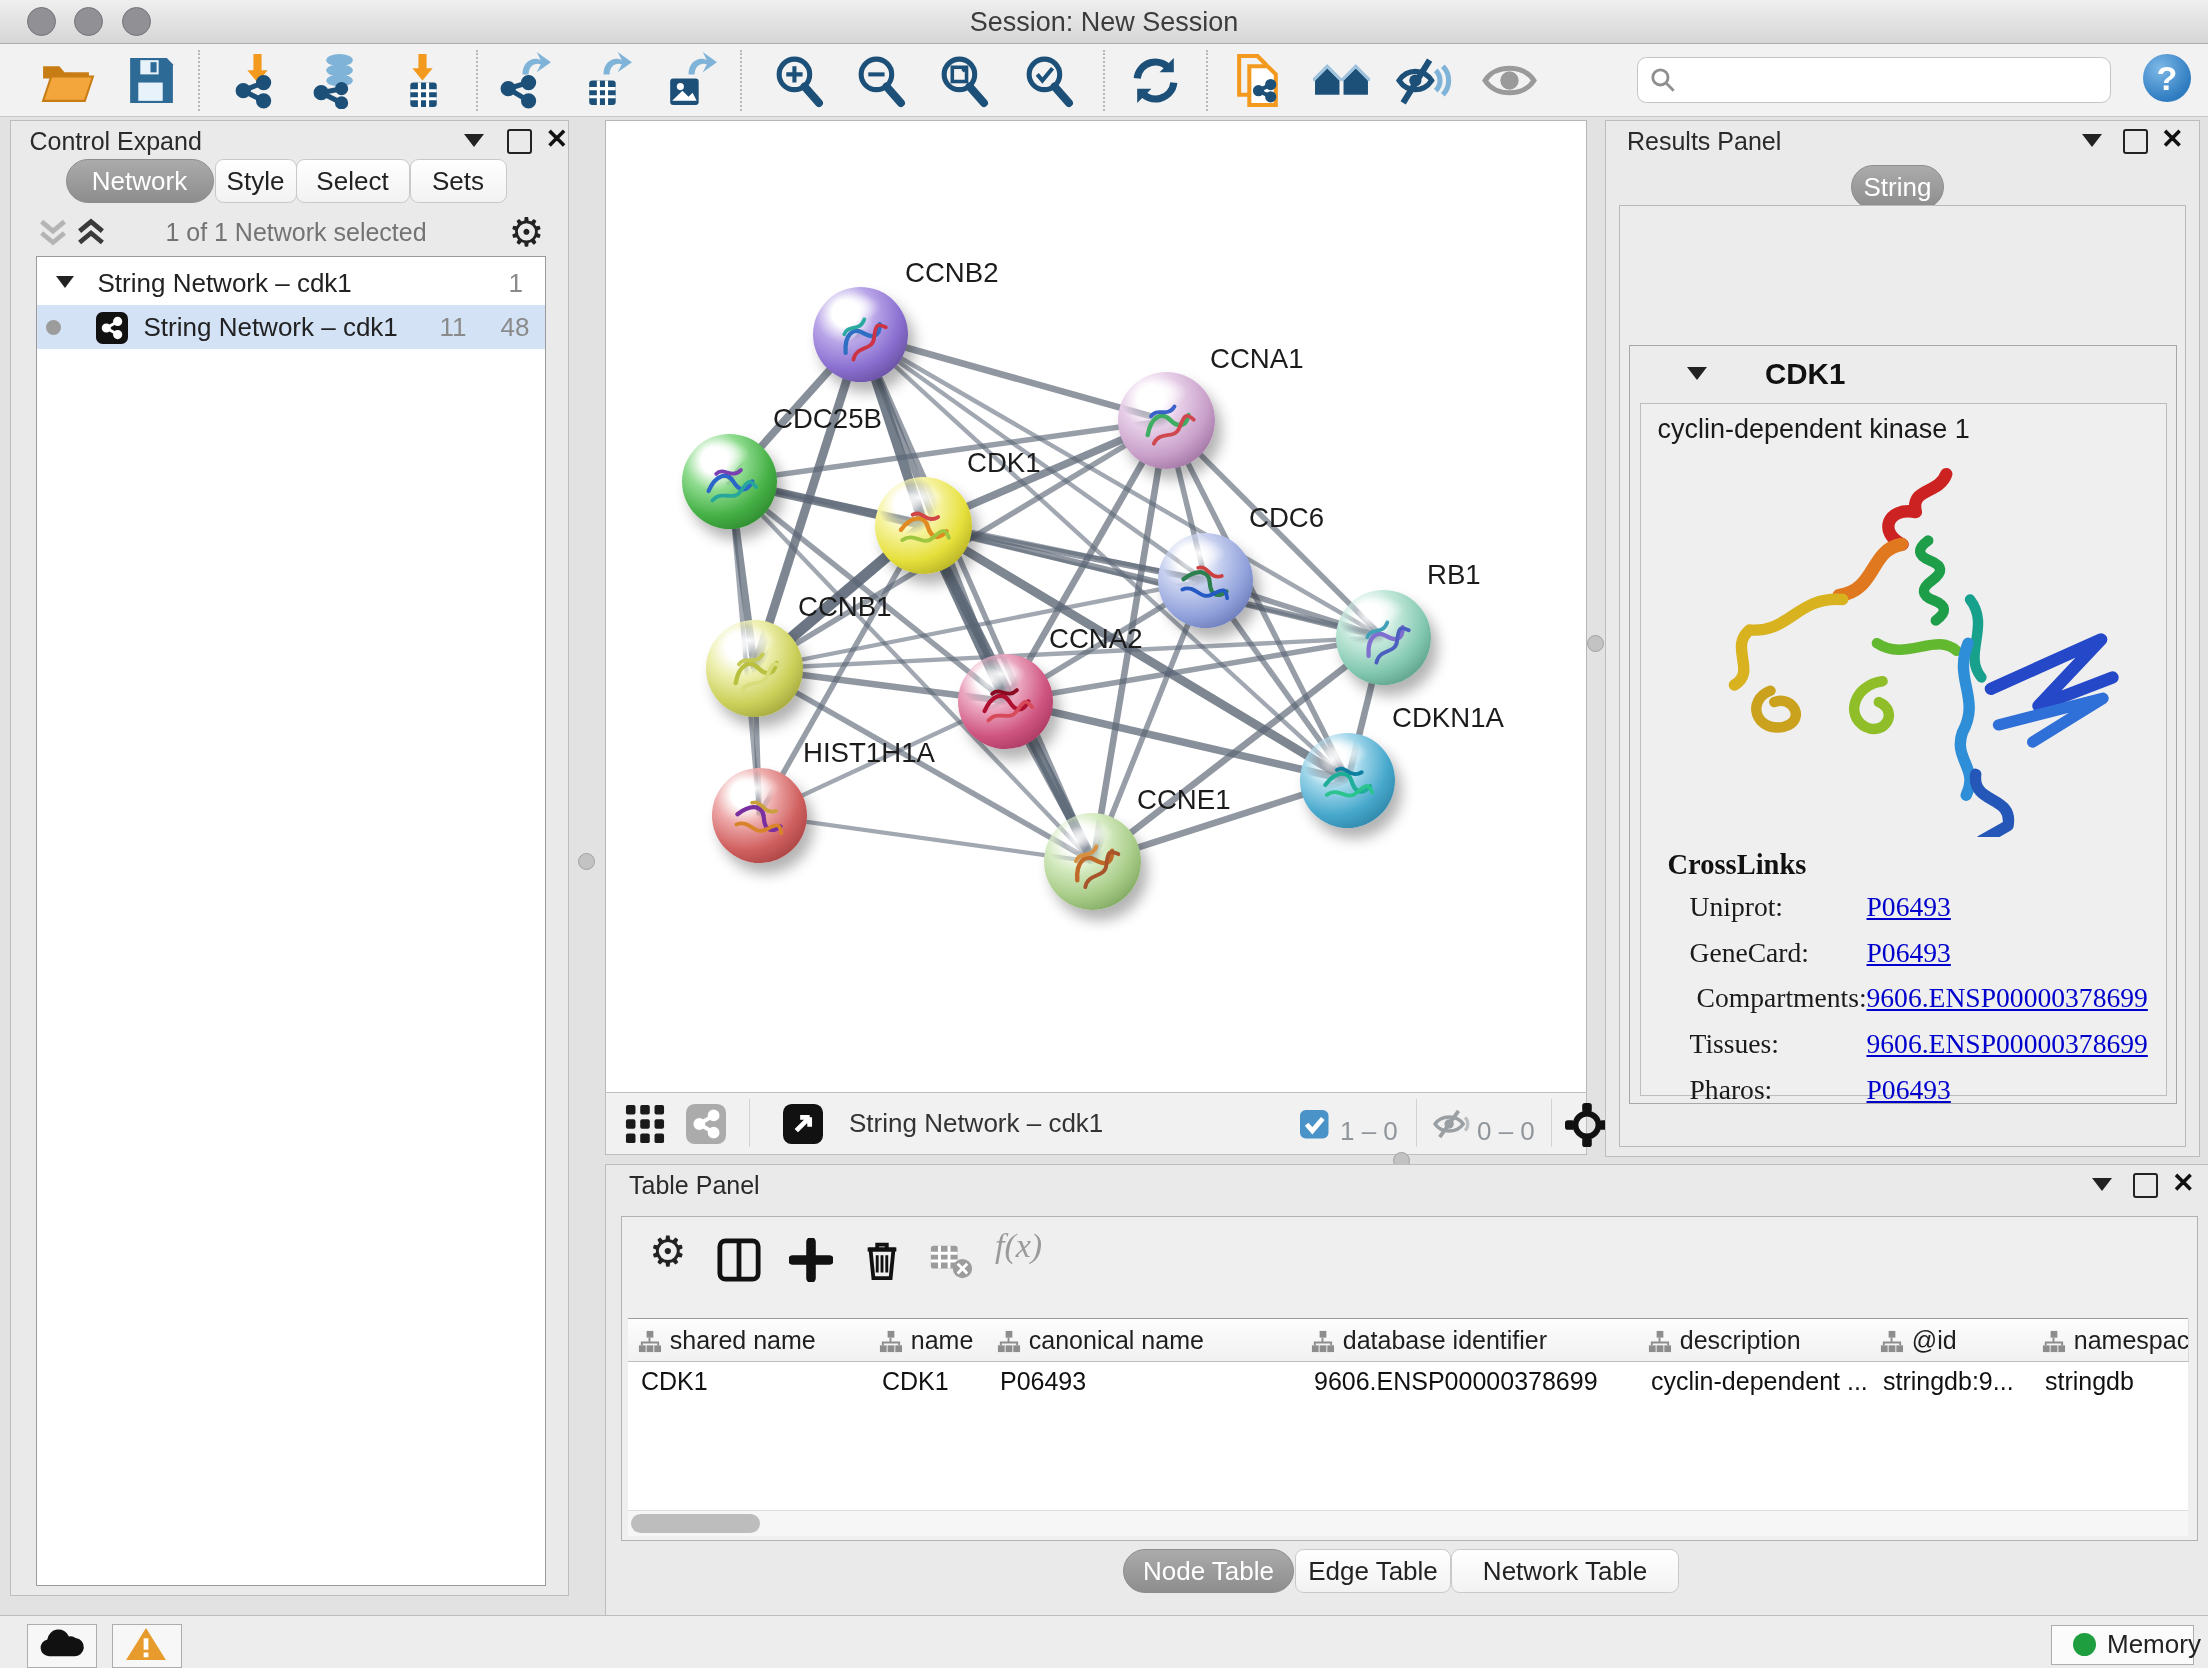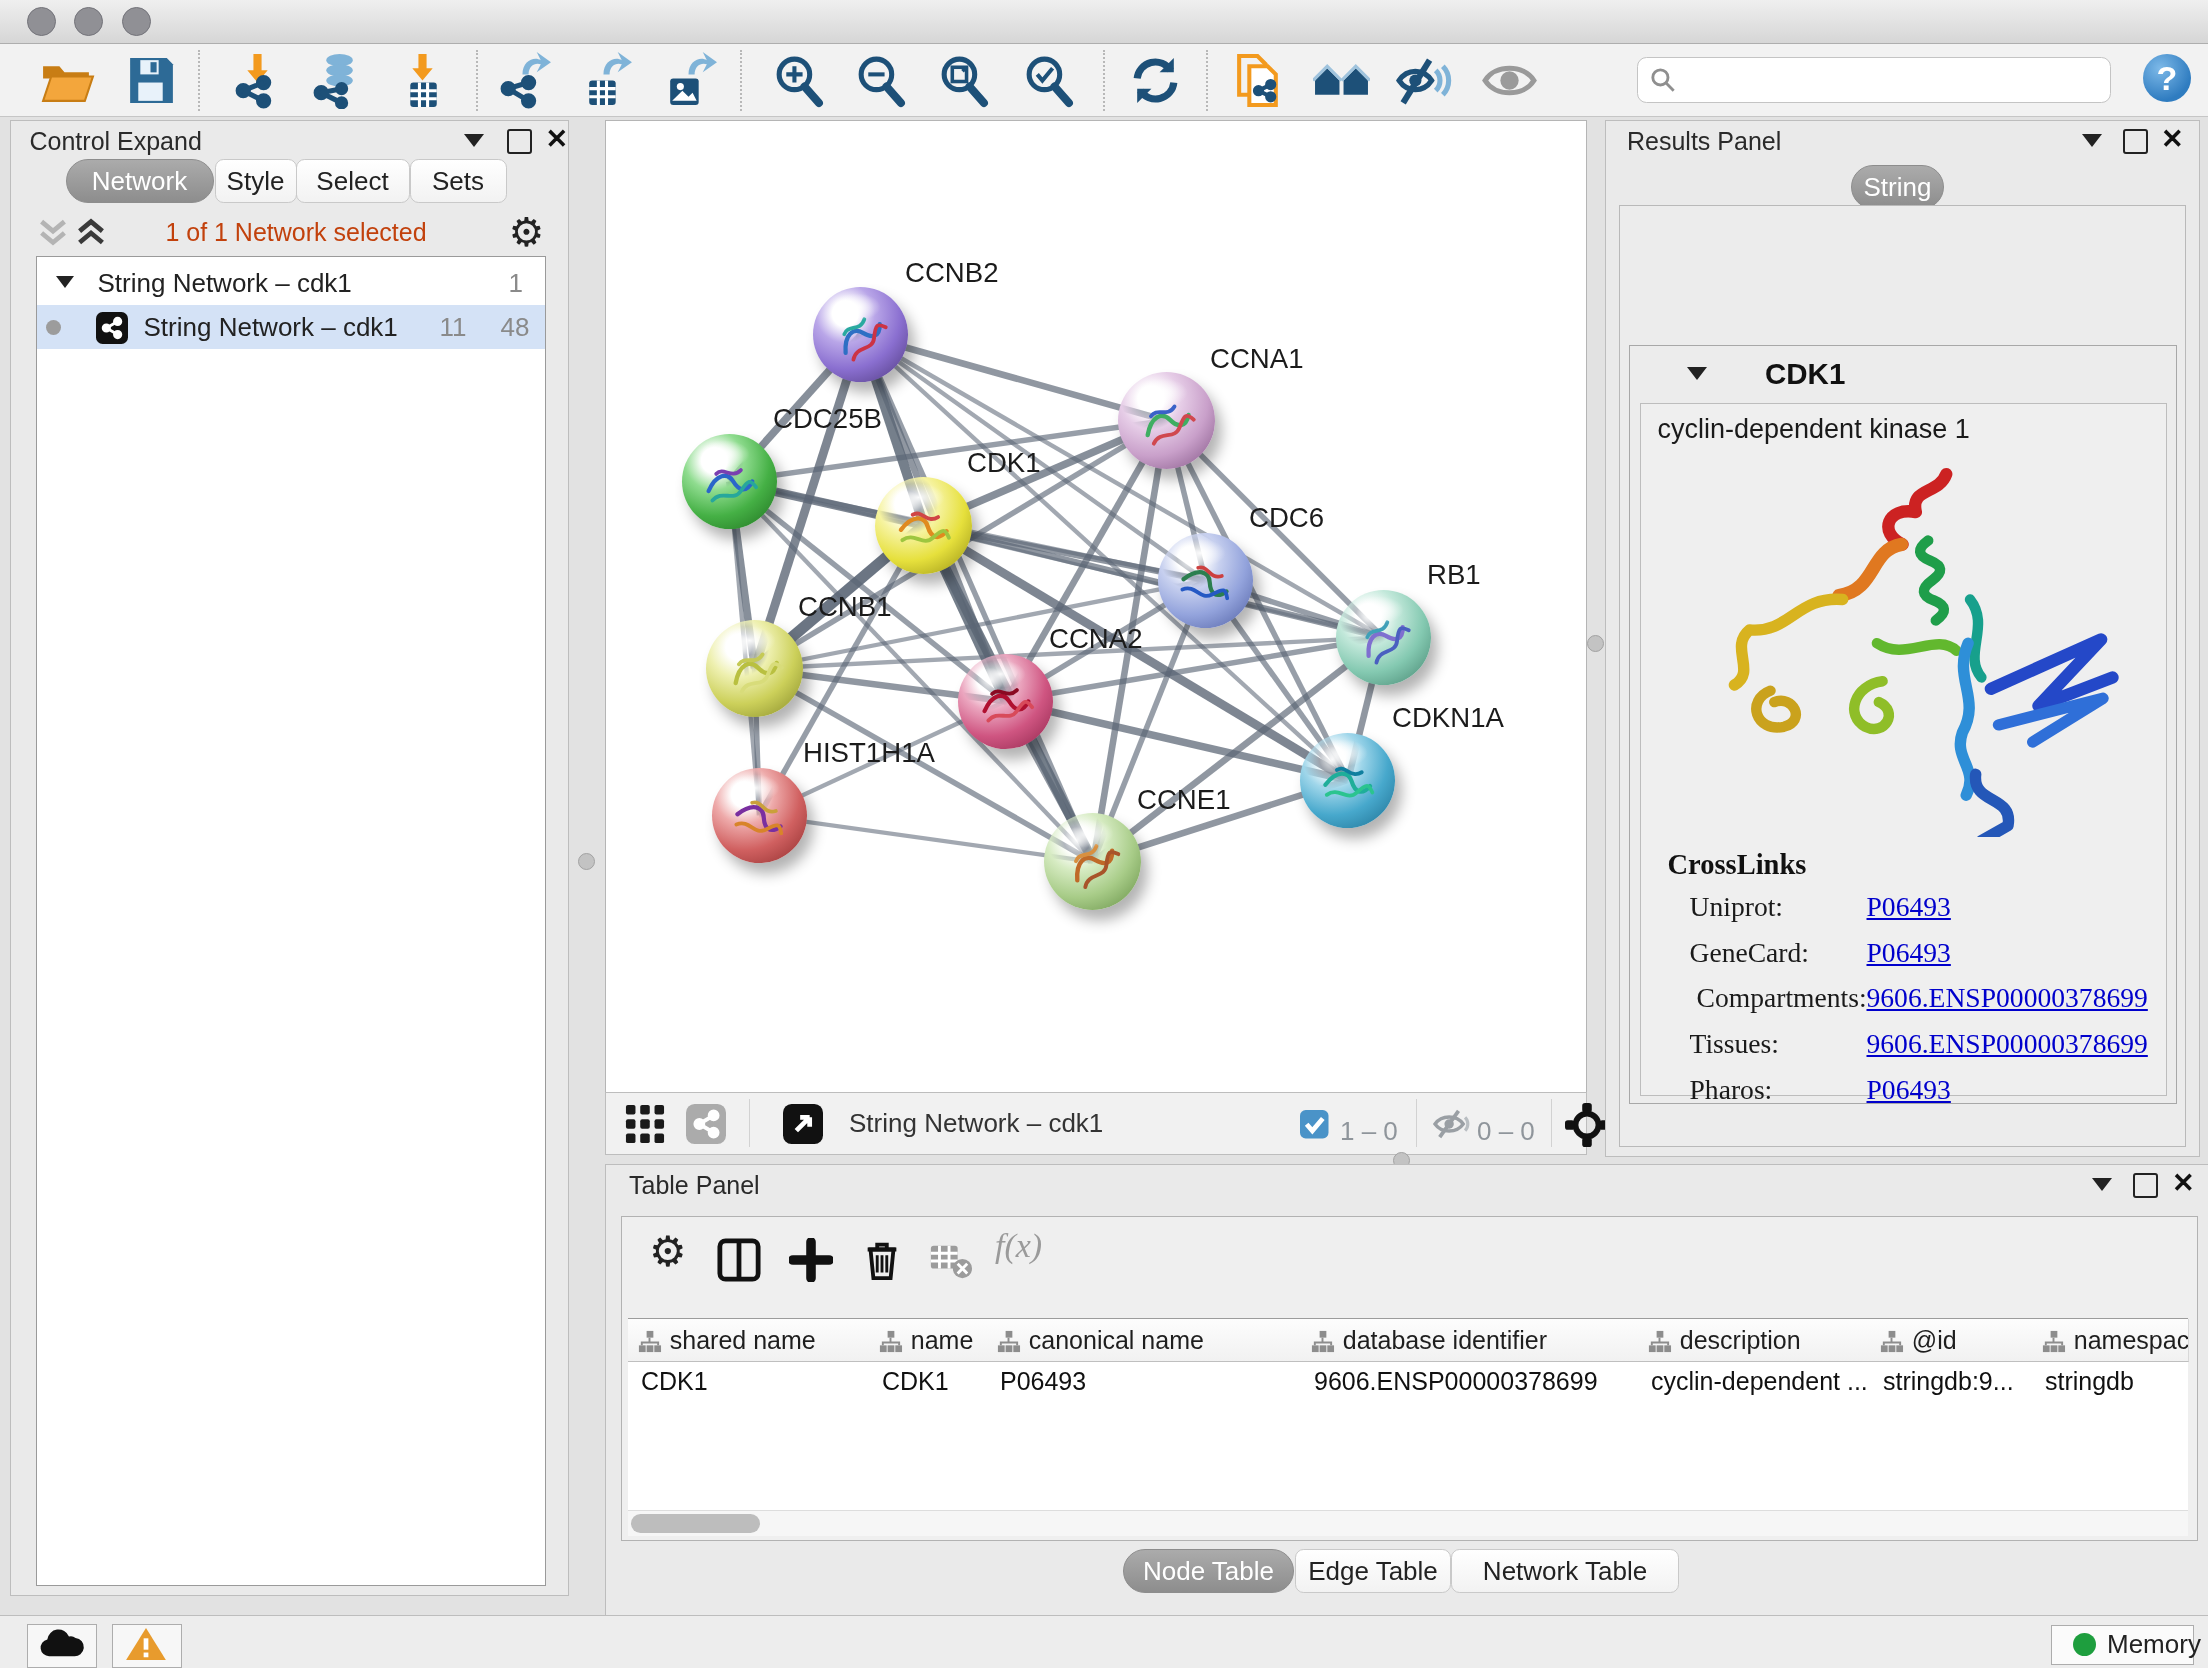--- a/index.html
+++ b/index.html
@@ -30,21 +30,21 @@
   .xicon{font-size:27px;font-weight:bold;color:#111;line-height:21px;}
   .tab{height:42px;border:1px solid #c9c9c9;background:linear-gradient(#ffffff,#f2f2f2);
        border-radius:8.6px;text-align:center;font-size:26px;line-height:42px;color:#222;cursor:pointer;}
   .tab.active{background:linear-gradient(#ababab,#8d8d8d);color:#fff;border-color:#8d8d8d;border-radius:22px;}
   
   #control-panel{left:9.5px;top:120px;width:557px;height:1474px;background:#eaeaea;border:1px solid #bdbdbd;}
   #cp-tree{left:25px;top:135px;width:508px;height:1328px;background:#fff;border:1.9px solid #9a9a9a;}
   .tree-row{left:0;width:100%;height:44px;font-size:26px;line-height:44px;cursor:pointer;}
   .tree-row.selected{background:#d4e2f6;}
   .count{color:#8a8a8a;}
-  #cp-subbar{font-size:25px;color:#c2410c;}
+  #cp-subbar{font-size:25px;color:#737373;}
   
   #canvas{left:605px;top:120px;width:980px;height:972px;background:#fff;border:1px solid #b5b5b5;}
   .node{position:absolute;border-radius:50%;cursor:pointer;
         box-shadow:6.7px 10.5px 13.3px rgba(0,0,0,.30);}
   .node .hl{position:absolute;left:18%;top:6%;width:54%;height:30%;border-radius:50%;
         background:radial-gradient(ellipse at center,rgba(255,255,255,.95),rgba(255,255,255,0) 70%);}
   .node-label{position:absolute;font-size:27.6px;color:#1b1b1b;white-space:nowrap;}
   #canvas-toolbar{left:605px;top:1092px;width:980px;height:61px;background:#f1f1f1;border:1px solid #bdbdbd;}
   .cts{top:5.7px;width:0;height:48px;border-left:1.9px solid #d2d2d2;}
   #cv-title{font-size:26px;color:#333;line-height:61px;}
@@ -85,20 +85,21 @@
 </style>
 </head>
 <body>
 
 <div id="win">
 
   <div id="titlebar" class="abs">
     <div class="tl abs" style="left:27px"></div>
     <div class="tl abs" style="left:74px"></div>
     <div class="tl abs" style="left:122px"></div>
+    <div id="title-text" class="abs">Session: New Session</div>
   </div>
 
   <div id="toolbar" class="abs">
 
     <div class="tbi abs" style="left:38px">
       <svg viewBox="0 0 56 56" width="57" height="57">
           <path d="M5 14h16l5 6h24v6H5z" fill="#c87d14"></path>
           <path d="M5 48 L13 24 H54 L46 48 Z" fill="#f3a63c" stroke="#c87d14" stroke-width="2"></path>
         </svg></div>
     <div class="tbi abs" style="left:122px">

